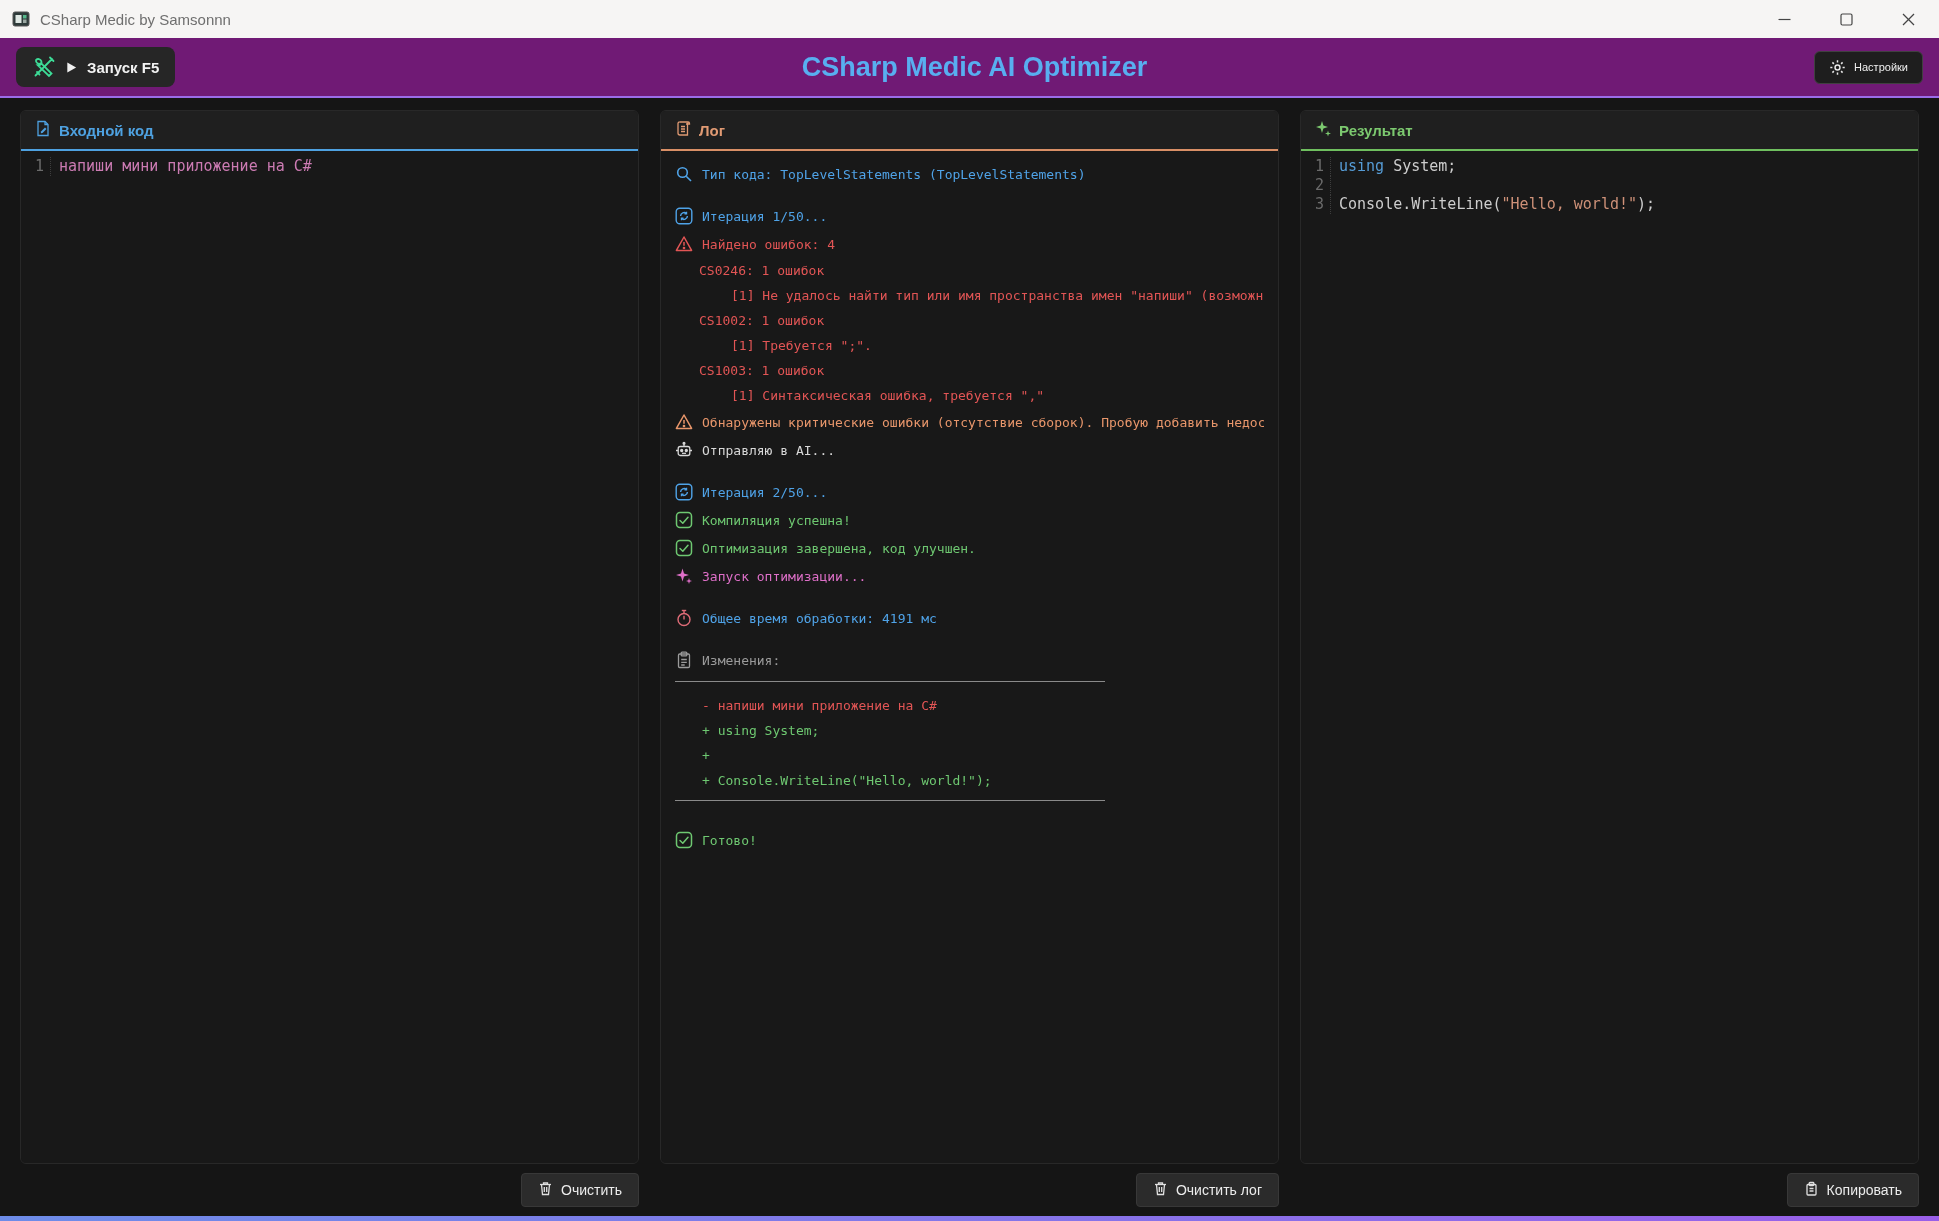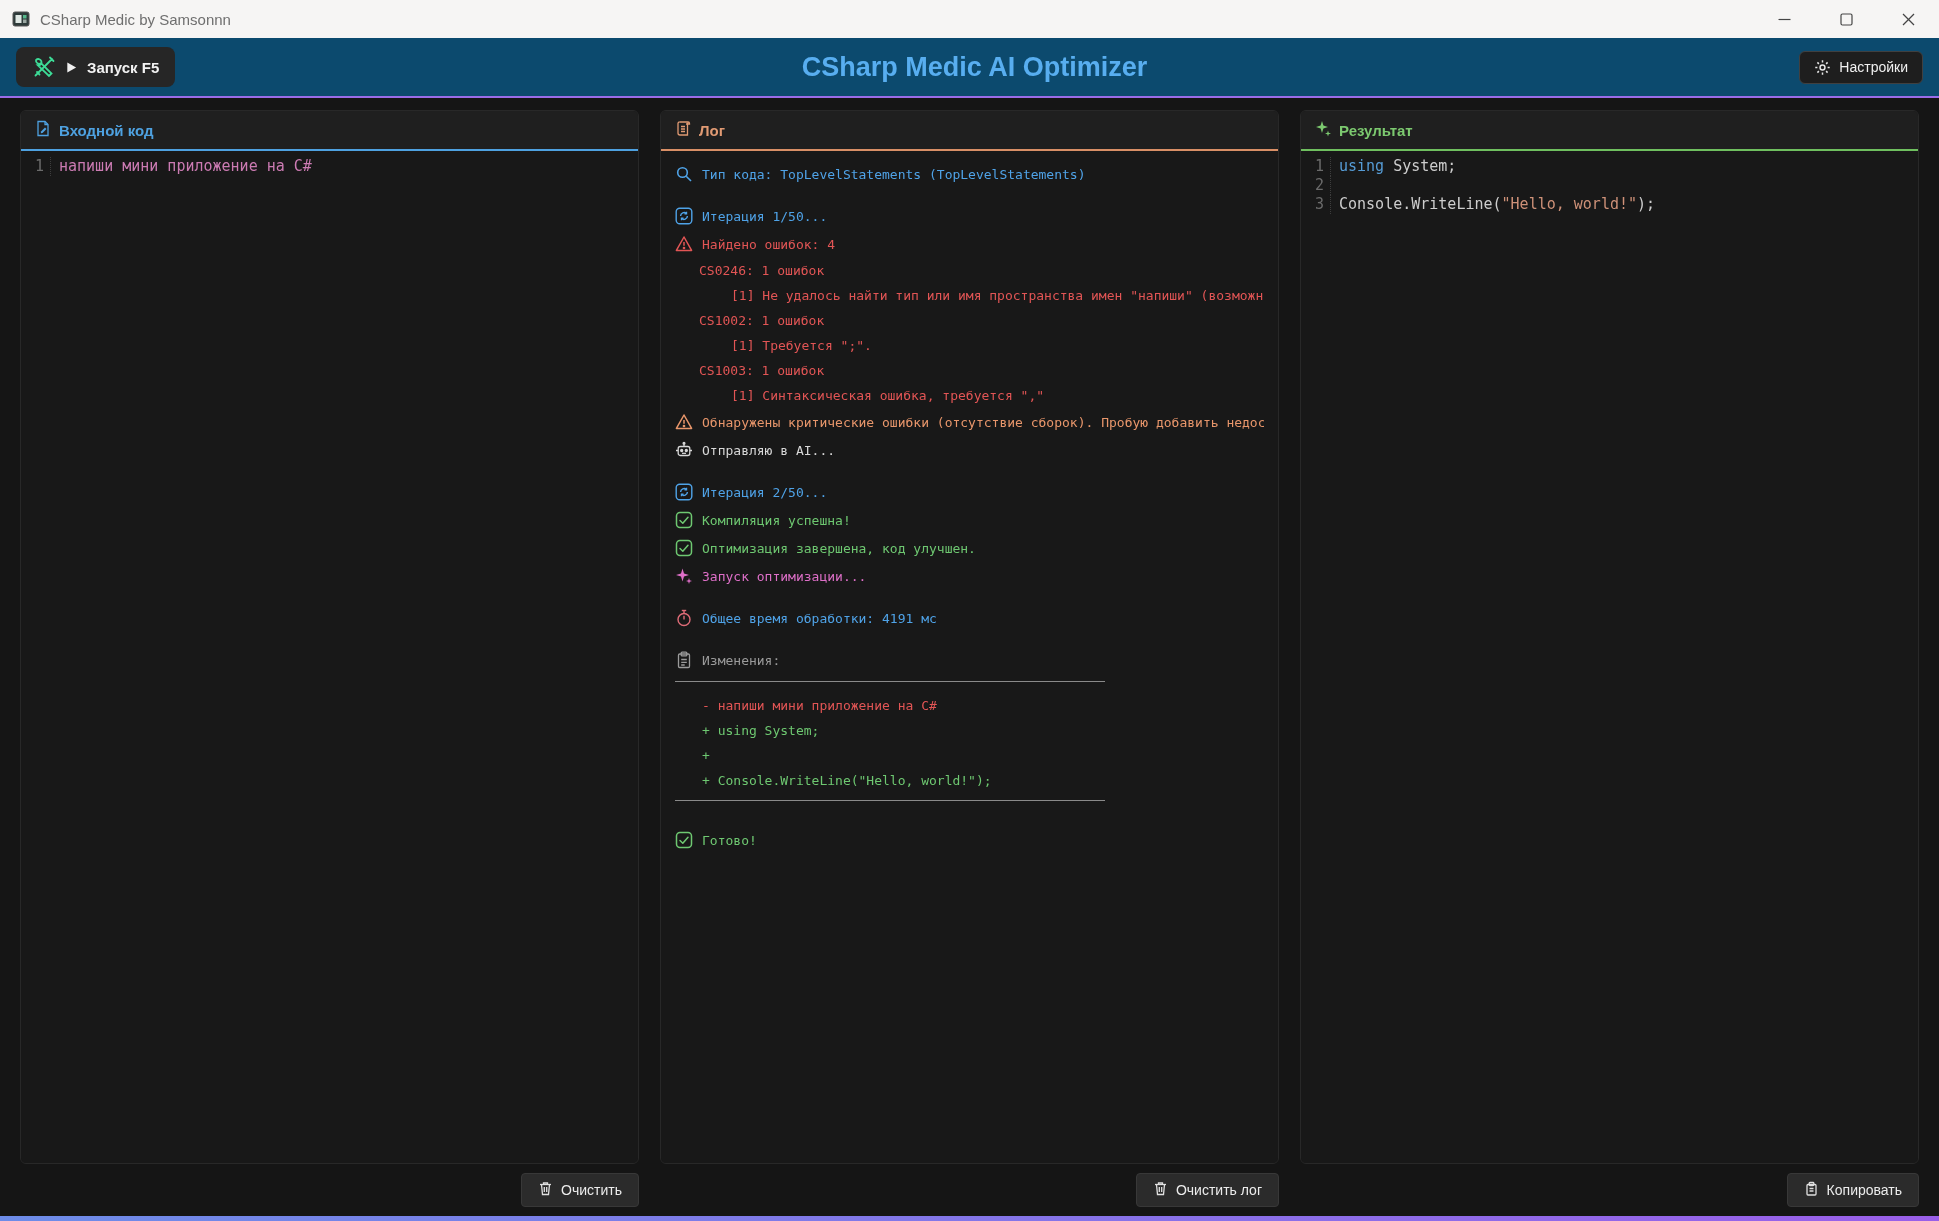--- a/index.html
+++ b/index.html
@@ -9,29 +9,29 @@
 
   
   .titlebar { height:38px; background:#f6f5f4; display:flex; align-items:center; padding:0 0 0 12px; flex:0 0 auto; }
   .titlebar .app-ico { width:18px; height:18px; margin-right:10px; }
   .titlebar .tb-title { font-size:15px; color:#6f6f6f; flex:1; }
   .win-controls { display:flex; height:100%; }
   .win-btn { width:62px; height:100%; display:flex; align-items:center; justify-content:center; color:#454545; cursor:default; }
   .win-btn svg { width:13px; height:13px; }
 
   
-  .header { height:60px; background:#0c4a6e; border-bottom:2px solid #9b6ce8; display:flex; align-items:center; padding:0 16px; position:relative; flex:0 0 auto; }
+  .header { height:60px; background:#701a75; border-bottom:2px solid #9b6ce8; display:flex; align-items:center; padding:0 16px; position:relative; flex:0 0 auto; }
   .run-btn { display:flex; align-items:center; gap:9px; background:#262626; border:none; border-radius:8px; padding:8px 16px; cursor:pointer; }
   .run-btn .tools { width:24px; height:24px; color:#3ddc97; }
   .run-btn .play { width:13px; height:13px; color:#f0f0f0; }
   .run-btn .run-label { color:#f2f2f2; font-size:15px; font-weight:bold; }
   .app-title { position:absolute; left:10px; right:0; text-align:center; font-size:27px; font-weight:bold; color:#58aef0; pointer-events:none; }
   .settings-btn { margin-left:auto; display:flex; align-items:center; gap:8px; background:#1e1e1e; border:1px solid #404040; border-radius:6px; padding:7px 14px; cursor:pointer; z-index:2; }
   .settings-btn .gear { width:17px; height:17px; color:#e8e8e8; }
-  .settings-btn .settings-label { color:#f0f0f0; font-size:14px; }
+  .settings-btn .settings-label { color:#f0f0f0; font-size:11px; }
 
   
   .main { flex:1; display:flex; gap:21px; padding:12px 20px 0 20px; min-height:0; }
   .col { flex:1; display:flex; flex-direction:column; min-width:0; }
   .panel { flex:1; background:#1a1a1a; border:1px solid #282828; border-radius:6px; display:flex; flex-direction:column; overflow:hidden; min-height:0; }
   .panel-head { background:#1f1f1f; padding:9px 14px; display:flex; align-items:center; gap:7px; font-size:15px; font-weight:bold; border-bottom:2px solid; flex:0 0 auto; }
   .panel-head svg { width:17px; height:17px; }
   .panel-input .panel-head { color:#4ea1e0; border-bottom-color:#4ea1e0; }
   .panel-log .panel-head   { color:#e09a73; border-bottom-color:#d98f66; }
   .panel-result .panel-head{ color:#7cc96f; border-bottom-color:#6fbf5f; }

